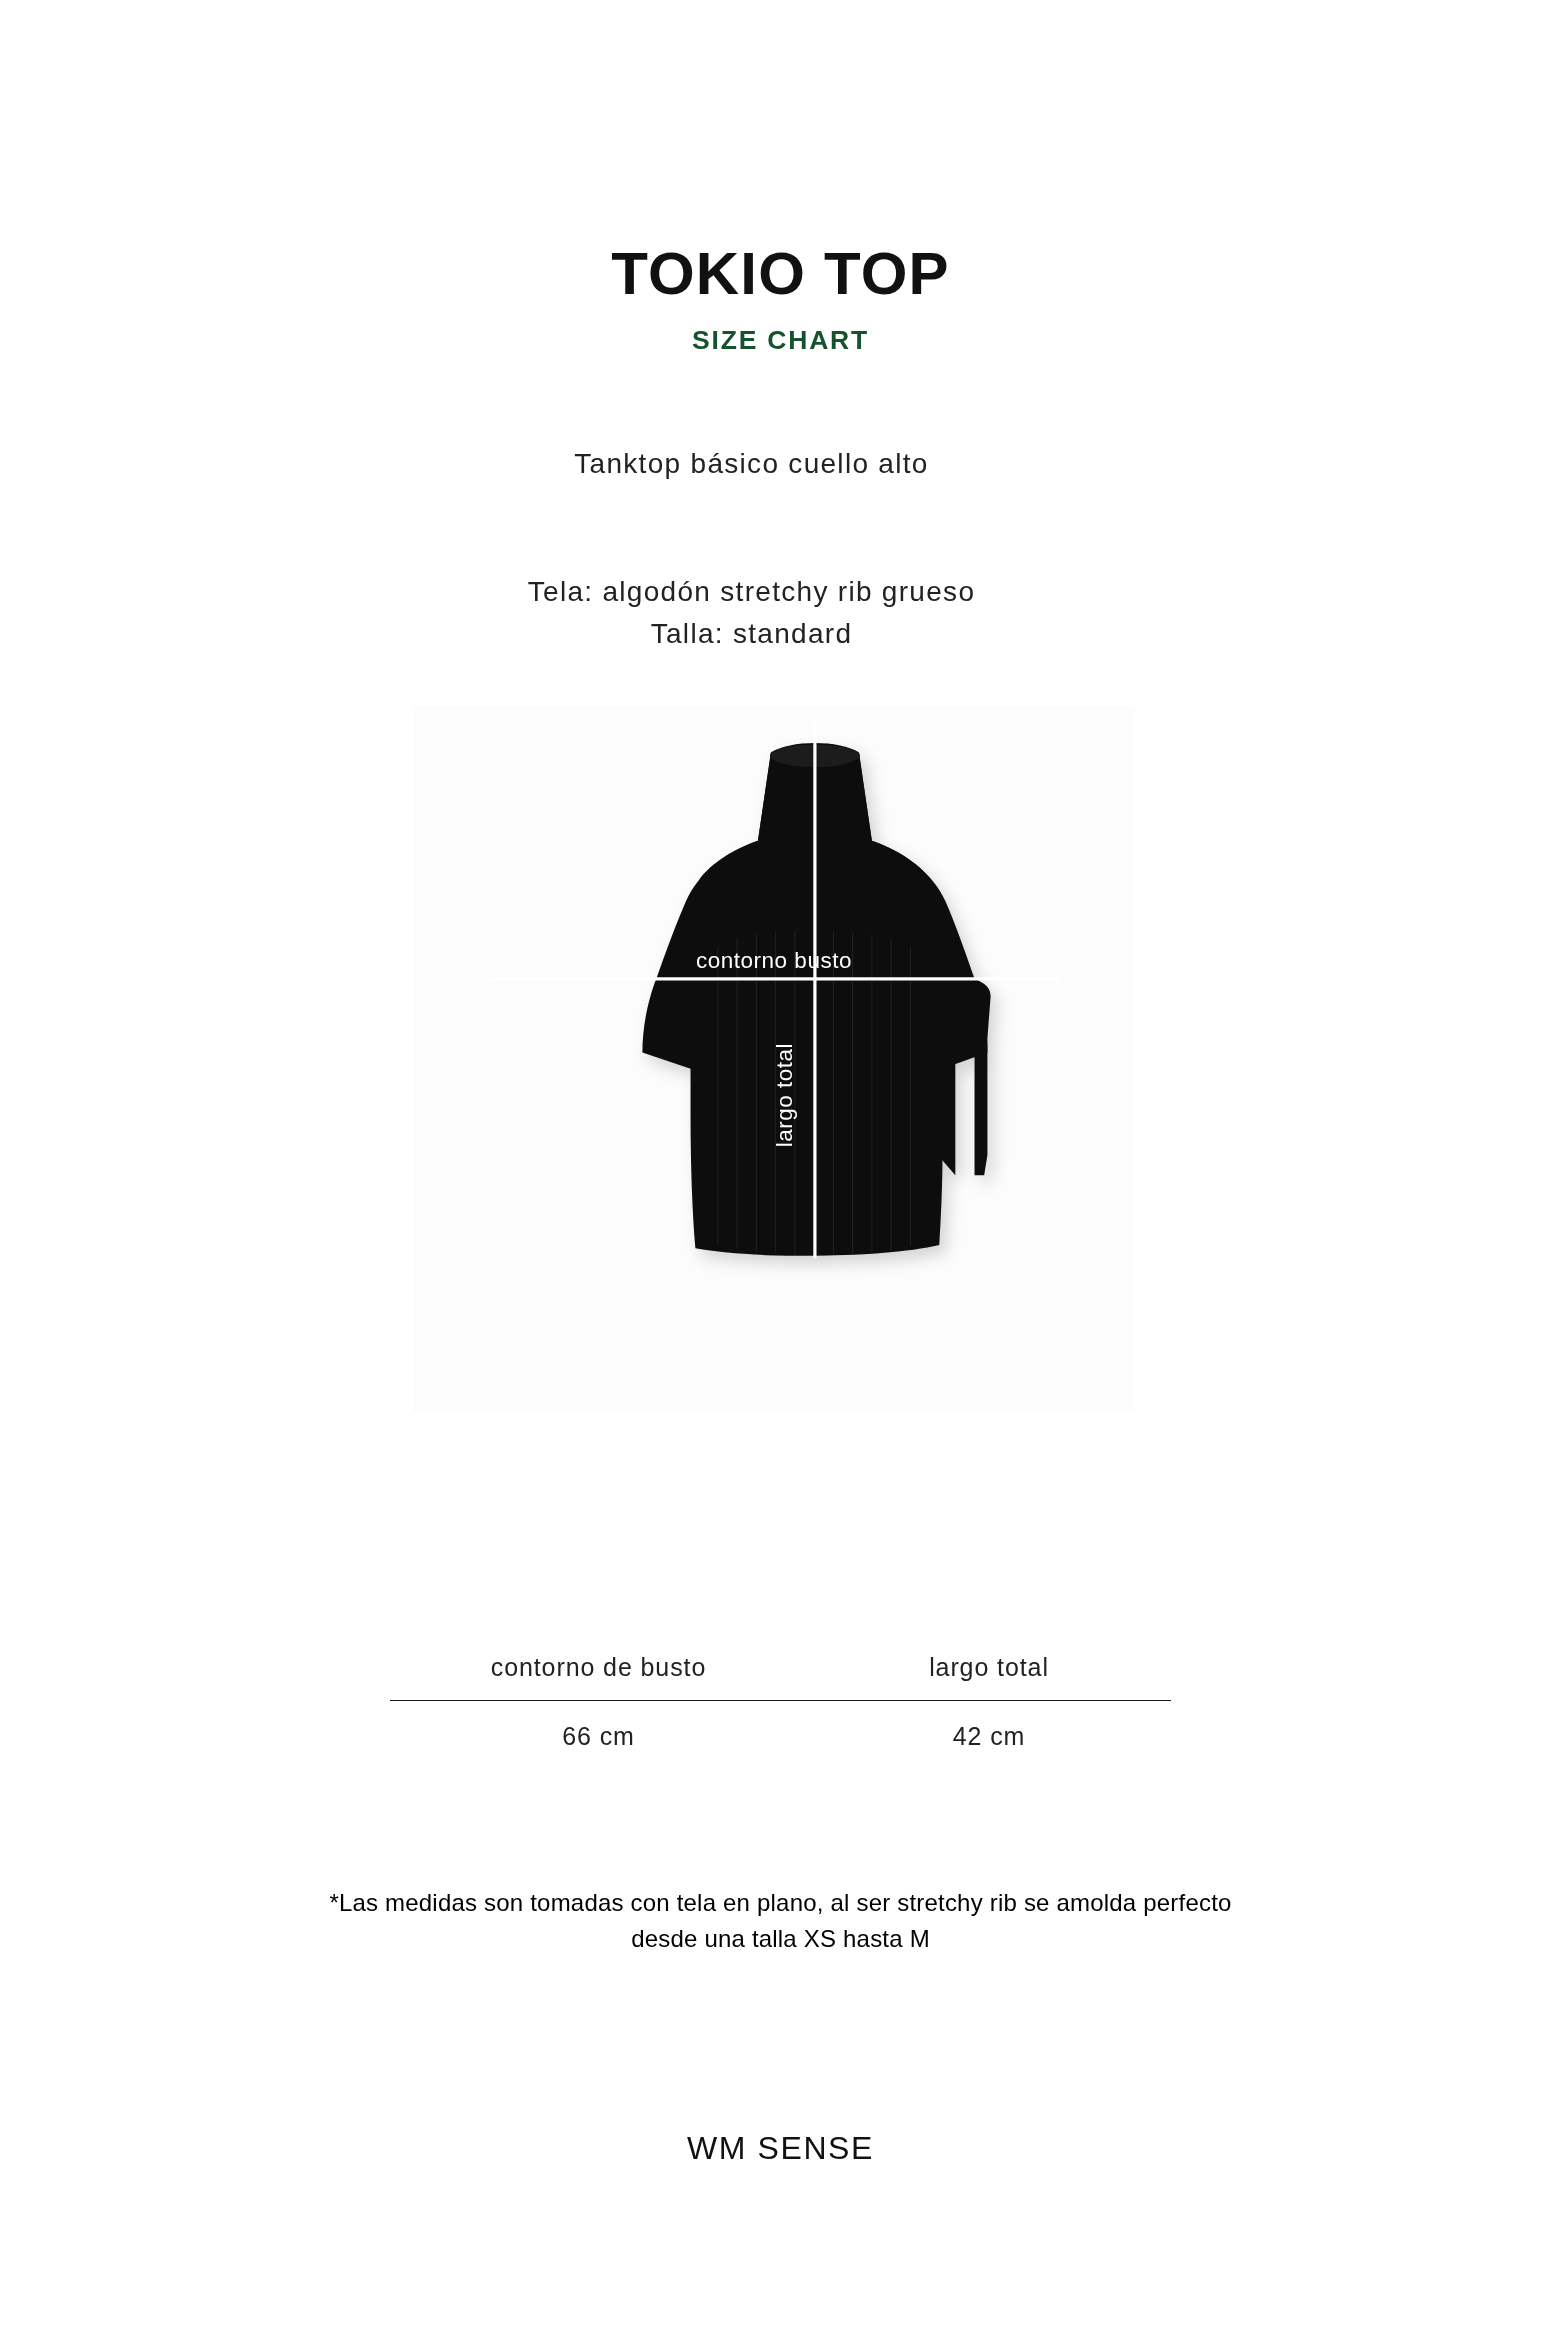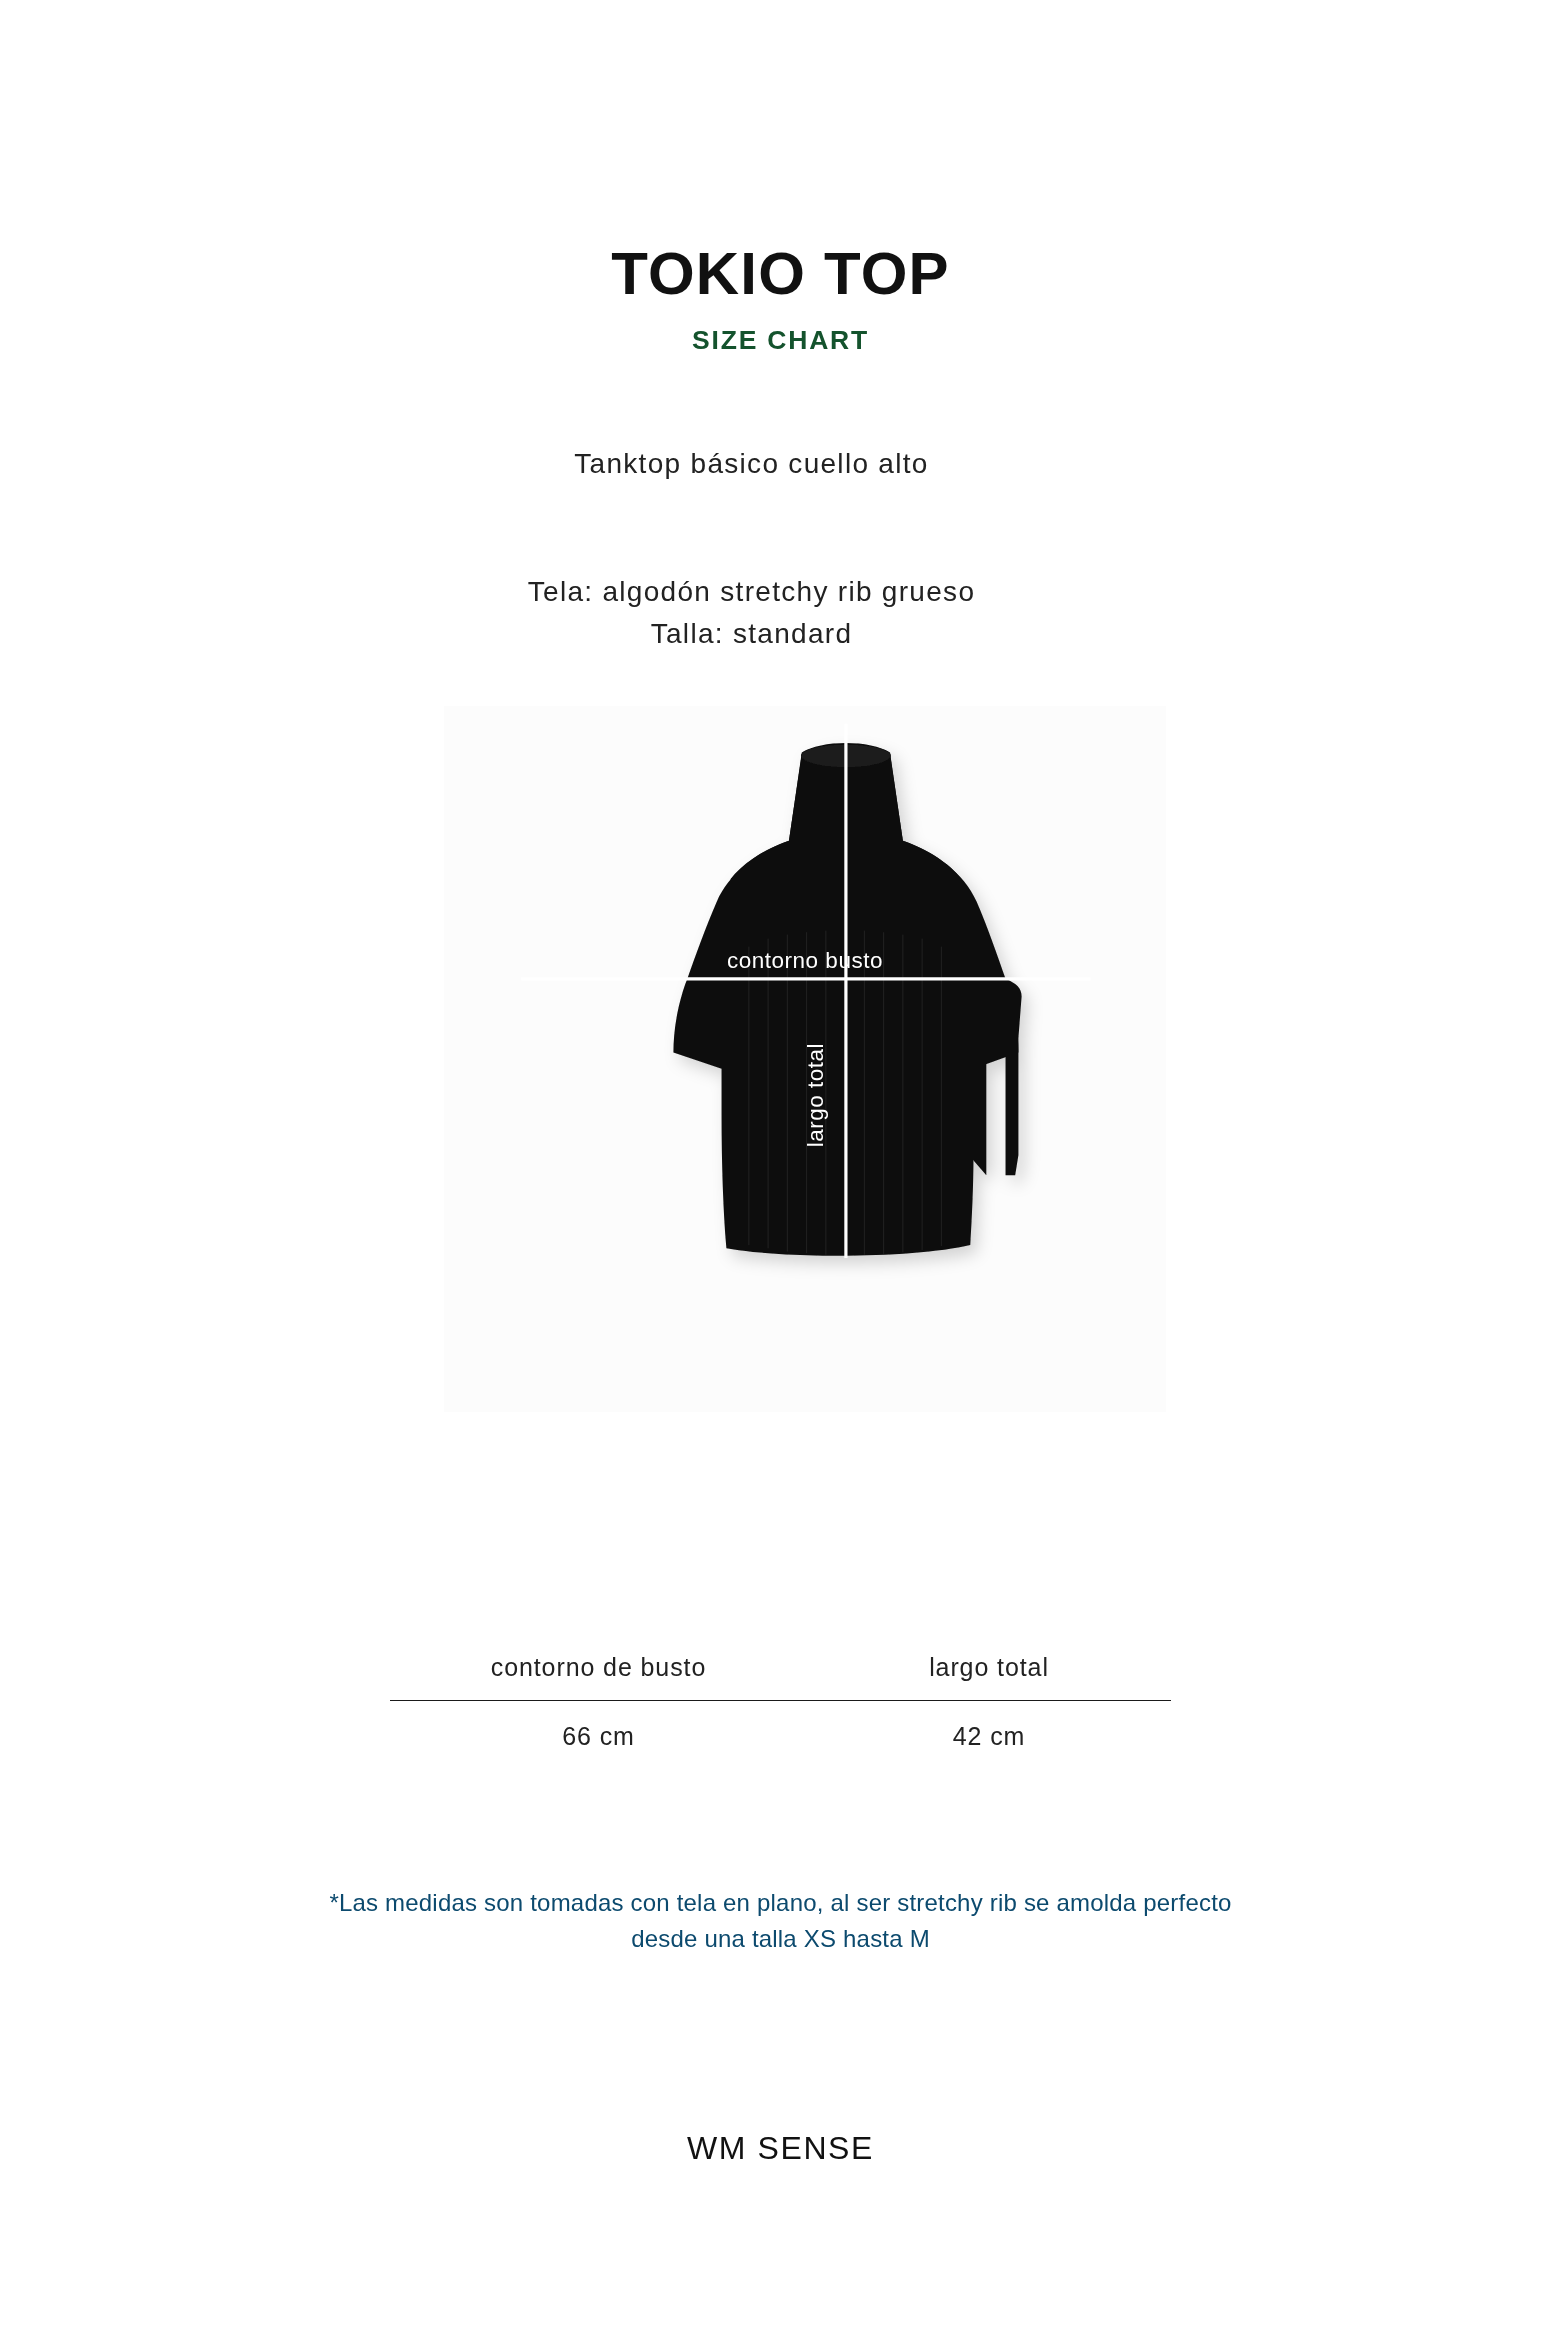--- a/index.html
+++ b/index.html
@@ -70,21 +70,21 @@
   .desc-line-3 {
     font-size: 28px;
     letter-spacing: 1.3px;
     line-height: 1.5;
   }
 
   
   .garment-wrap {
     position: absolute;
     top: 706px;
-    left: 444px;
+    left: 413px;
     width: 722px;
     height: 706px;
   }
   .garment-bg {
     position: absolute;
     inset: 0;
     background: #fcfcfc;
   }
   .garment-svg {
     position: absolute;
@@ -160,21 +160,21 @@
   
   .footnote {
     position: absolute;
     top: 1885px;
     left: 0;
     width: 1561px;
     text-align: center;
     font-size: 24px;
     letter-spacing: 0.2px;
     line-height: 1.5;
-    color: #0c4a6e;
+    color: #000000;
   }
 
   
   .brand {
     position: absolute;
     top: 2130px;
     left: 0;
     width: 1561px;
     text-align: center;
     font-size: 32px;

